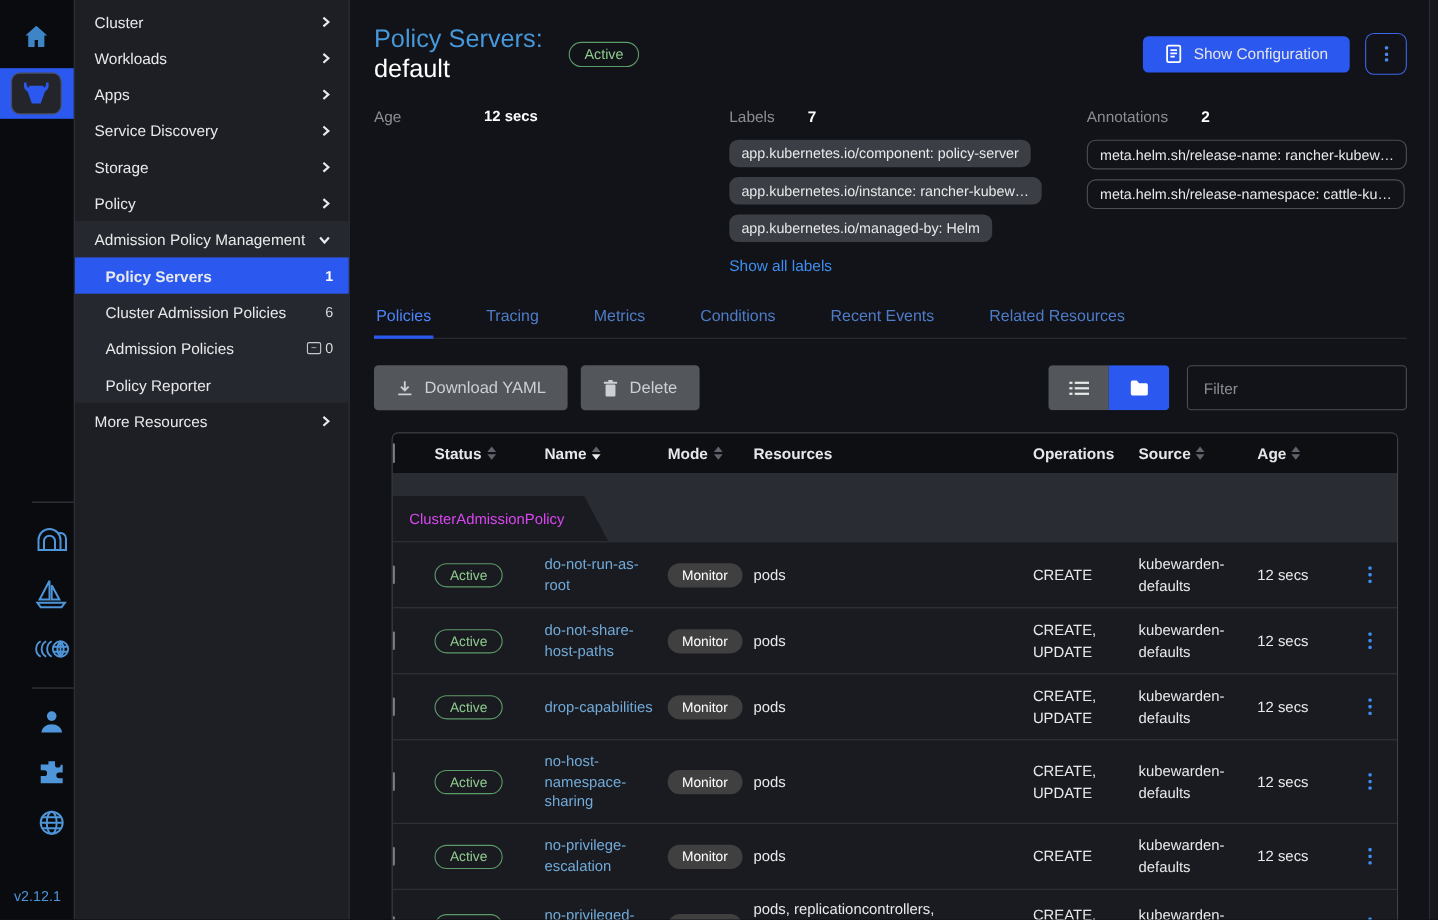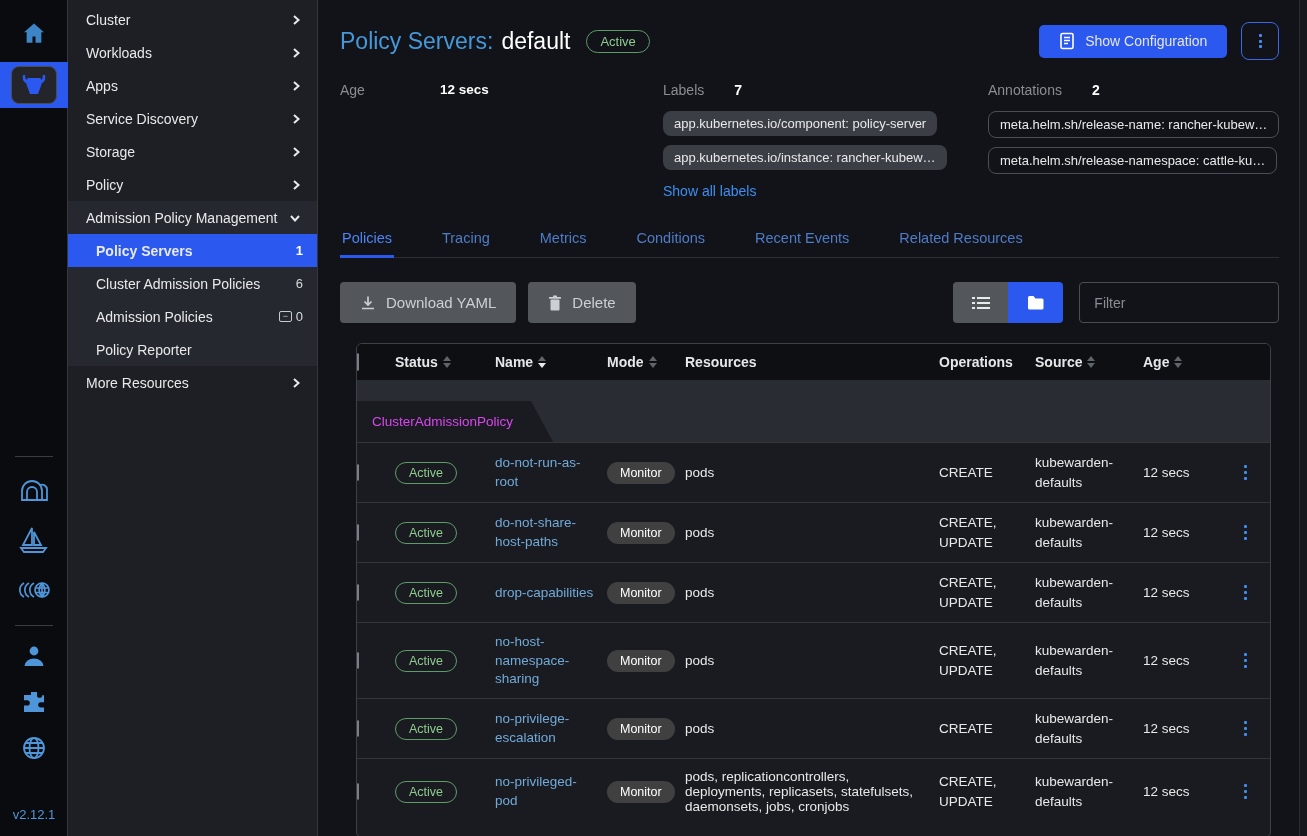--- a/index.html
+++ b/index.html
@@ -1,21 +1,21 @@
 <!DOCTYPE html>
 <html><head>
 <meta charset="utf-8">
 <style>
   * { margin:0; padding:0; box-sizing:border-box; }
   html,body { width:1307px; height:836px; overflow:hidden; }
   body { font-family:"Liberation Sans","DejaVu Sans",sans-serif; background:#121318; color:#e8e9ea; font-size:14px; }
   .app { display:flex; width:1307px; height:836px; position:relative; }
 
   
-  .rail { width:68px; background:#0a0b0e; border-right:1px solid #35373d; display:flex; flex-direction:column; align-items:center; flex-shrink:0; position:relative; }
+  .rail { width:68px; background:#0a0b0e; border-right:1px solid #35373d; display:flex; flex-direction:column; align-items:flex-end; flex-shrink:0; position:relative; }
   .rail-btn { width:68px; height:44px; display:flex; align-items:center; justify-content:center; background:transparent; border:none; cursor:pointer; }
   .rail-btn.home { margin-top:12px; }
   .rail-active { width:68px; height:46px; margin-top:6px; background:#2b59f0; display:flex; align-items:center; justify-content:center; }
   .rail-tile { width:46px; height:38px; background:#23252b; border:1px solid #4a4d55; border-radius:8px; display:flex; align-items:center; justify-content:center; }
   .rail-div { width:38px; height:1px; background:#3a3d44; border:none; }
   .rail-div.d1 { margin-top:348px; }
   .rail-div.d2 { margin-top:18px; }
   .rail-cluster { margin-top:16px; width:40px; height:34px; display:flex; align-items:center; justify-content:center; cursor:pointer; }
   .rail-user { margin-top:26px; }
   .rail-mini { width:40px; height:32px; margin-top:14px; display:flex; align-items:center; justify-content:center; cursor:pointer; }
@@ -30,21 +30,21 @@
   .nav-sub.selected { background:#2b59f0; font-weight:bold; }
   .nav-count { font-size:13px; color:#d9dadc; display:flex; align-items:center; gap:4px; }
   .ns-box { display:inline-flex; width:13px; height:11px; border:1px solid #c8cacd; border-radius:2px; align-items:center; justify-content:center; font-size:9px; line-height:1; color:#c8cacd; }
   .chev svg { display:block; }
 
   
   .main { flex:1; background:#121318; position:relative; padding:0 17px 0 0; }
   .main-inner { padding:0 20px 0 22px; }
 
   .page-head { display:flex; align-items:center; margin-top:22px; }
-  .page-title { font-size:23px; font-weight:normal; display:flex; align-items:center; }
+  .page-title { font-size:23px; font-weight:normal; display:flex; align-items:flex-start;flex-direction:column; }
   .title-prefix { color:#4698d9; margin-right:8px; }
   .title-name { color:#ffffff; }
   .badge-active { margin-left:16px; border:1px solid #5d9b68; color:#8fcb8f; border-radius:13px; padding:3px 13px; font-size:13px; }
   .head-actions { margin-left:auto; display:flex; align-items:center; gap:14px; }
   .btn-primary { display:flex; align-items:center; gap:10px; background:#2b59f0; color:#e5e5e5; border:none; border-radius:5px; height:33px; padding:0 20px; font-size:14px; font-family:inherit; cursor:pointer; }
   .btn-kebab { width:38px; height:38px; border:1px solid #3c66e8; border-radius:8px; background:transparent; cursor:pointer; display:flex; align-items:center; justify-content:center; }
   .dots i { display:block; width:3px; height:3px; background:#4b8bf0; border-radius:1px; margin:2.5px auto; }
 
   
   .meta { display:grid; grid-template-columns:323px 325px auto; margin-top:22px; align-items:start; }
@@ -306,20 +306,21 @@
         </div>
 
         <div>
           <div class="meta-head">
             <span class="meta-label">Labels</span>
             <span class="meta-count">7</span>
           </div>
           <div class="chips">
             <span class="chip">app.kubernetes.io/component: policy-server</span>
             <span class="chip">app.kubernetes.io/instance: rancher-kubew…</span>
+            <span class="chip">app.kubernetes.io/managed-by: Helm</span>
           </div>
           <a class="link">Show all labels</a>
         </div>
 
         <div>
           <div class="meta-head">
             <span class="meta-label">Annotations</span>
             <span class="meta-count">2</span>
           </div>
           <div class="chips">

